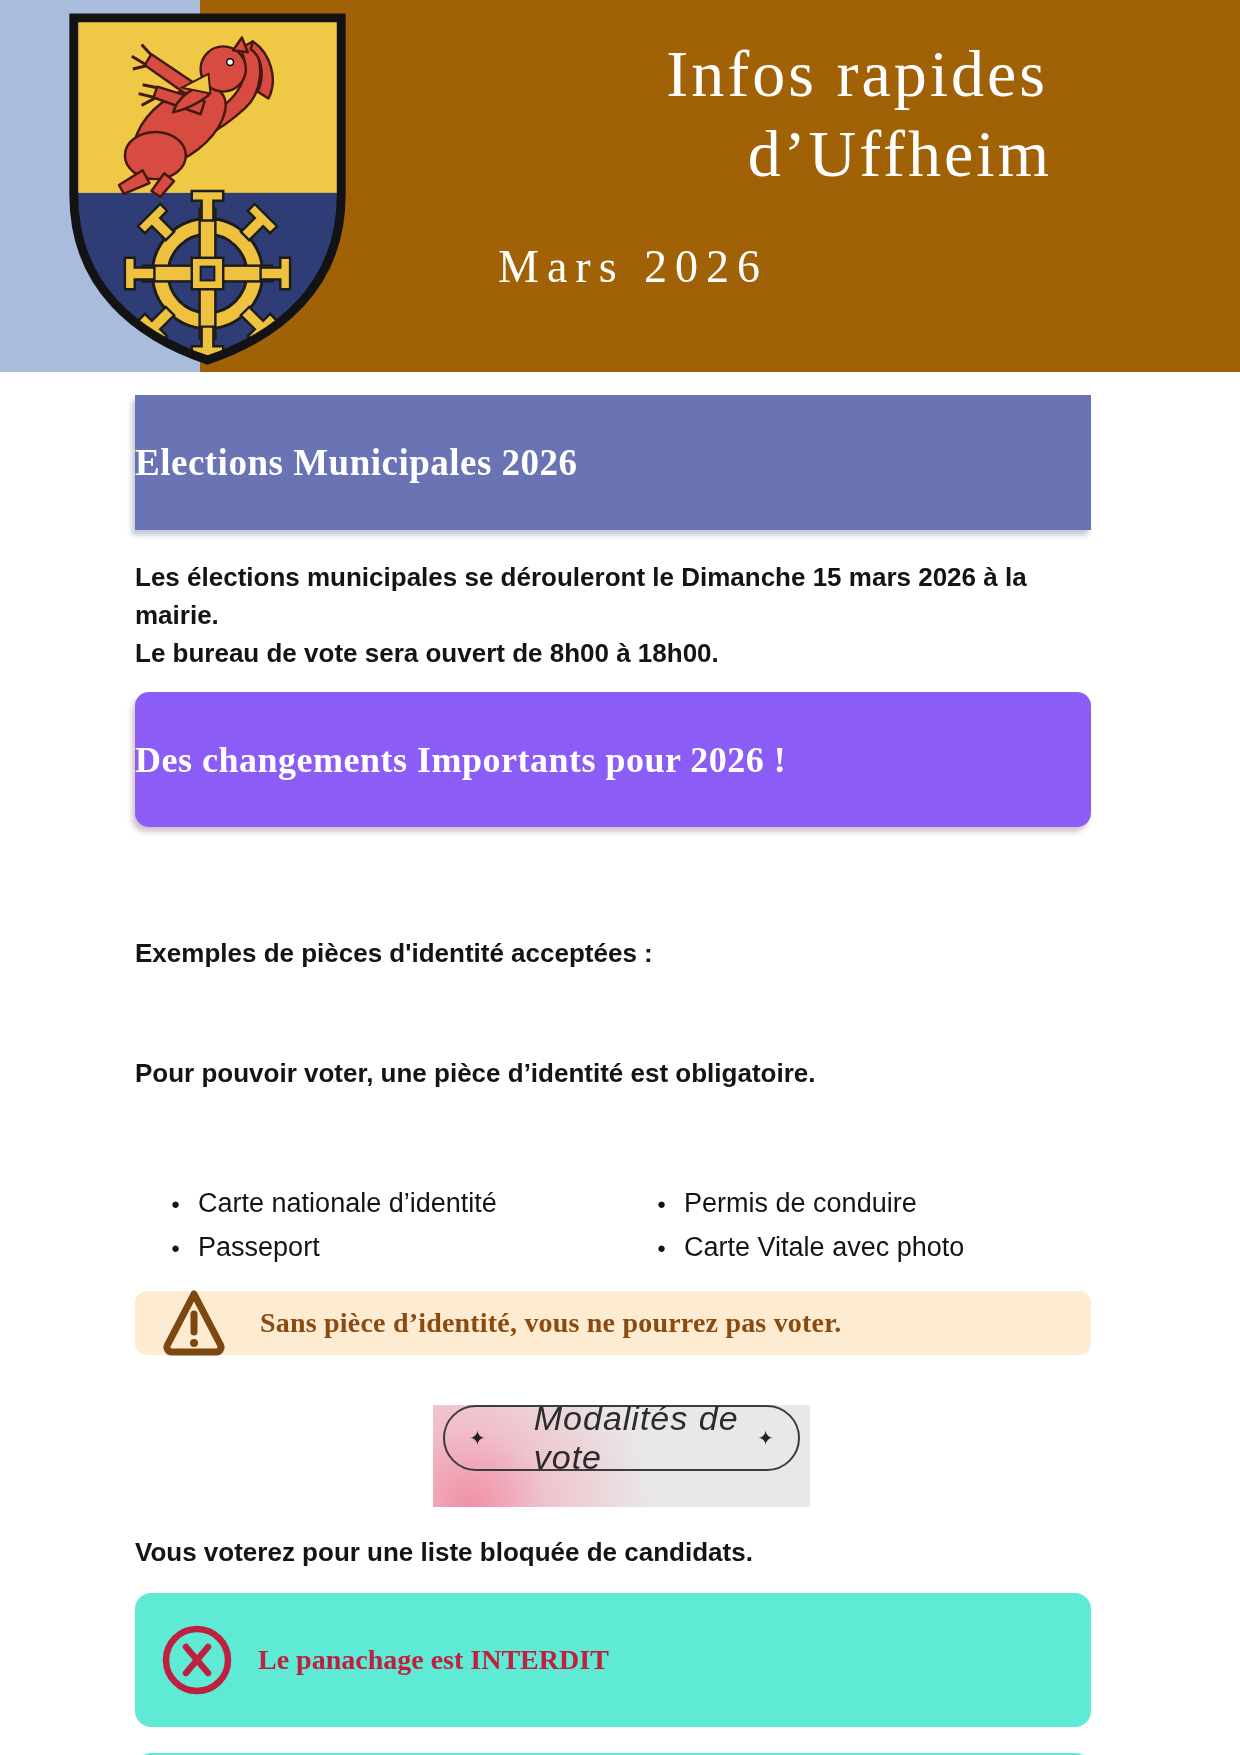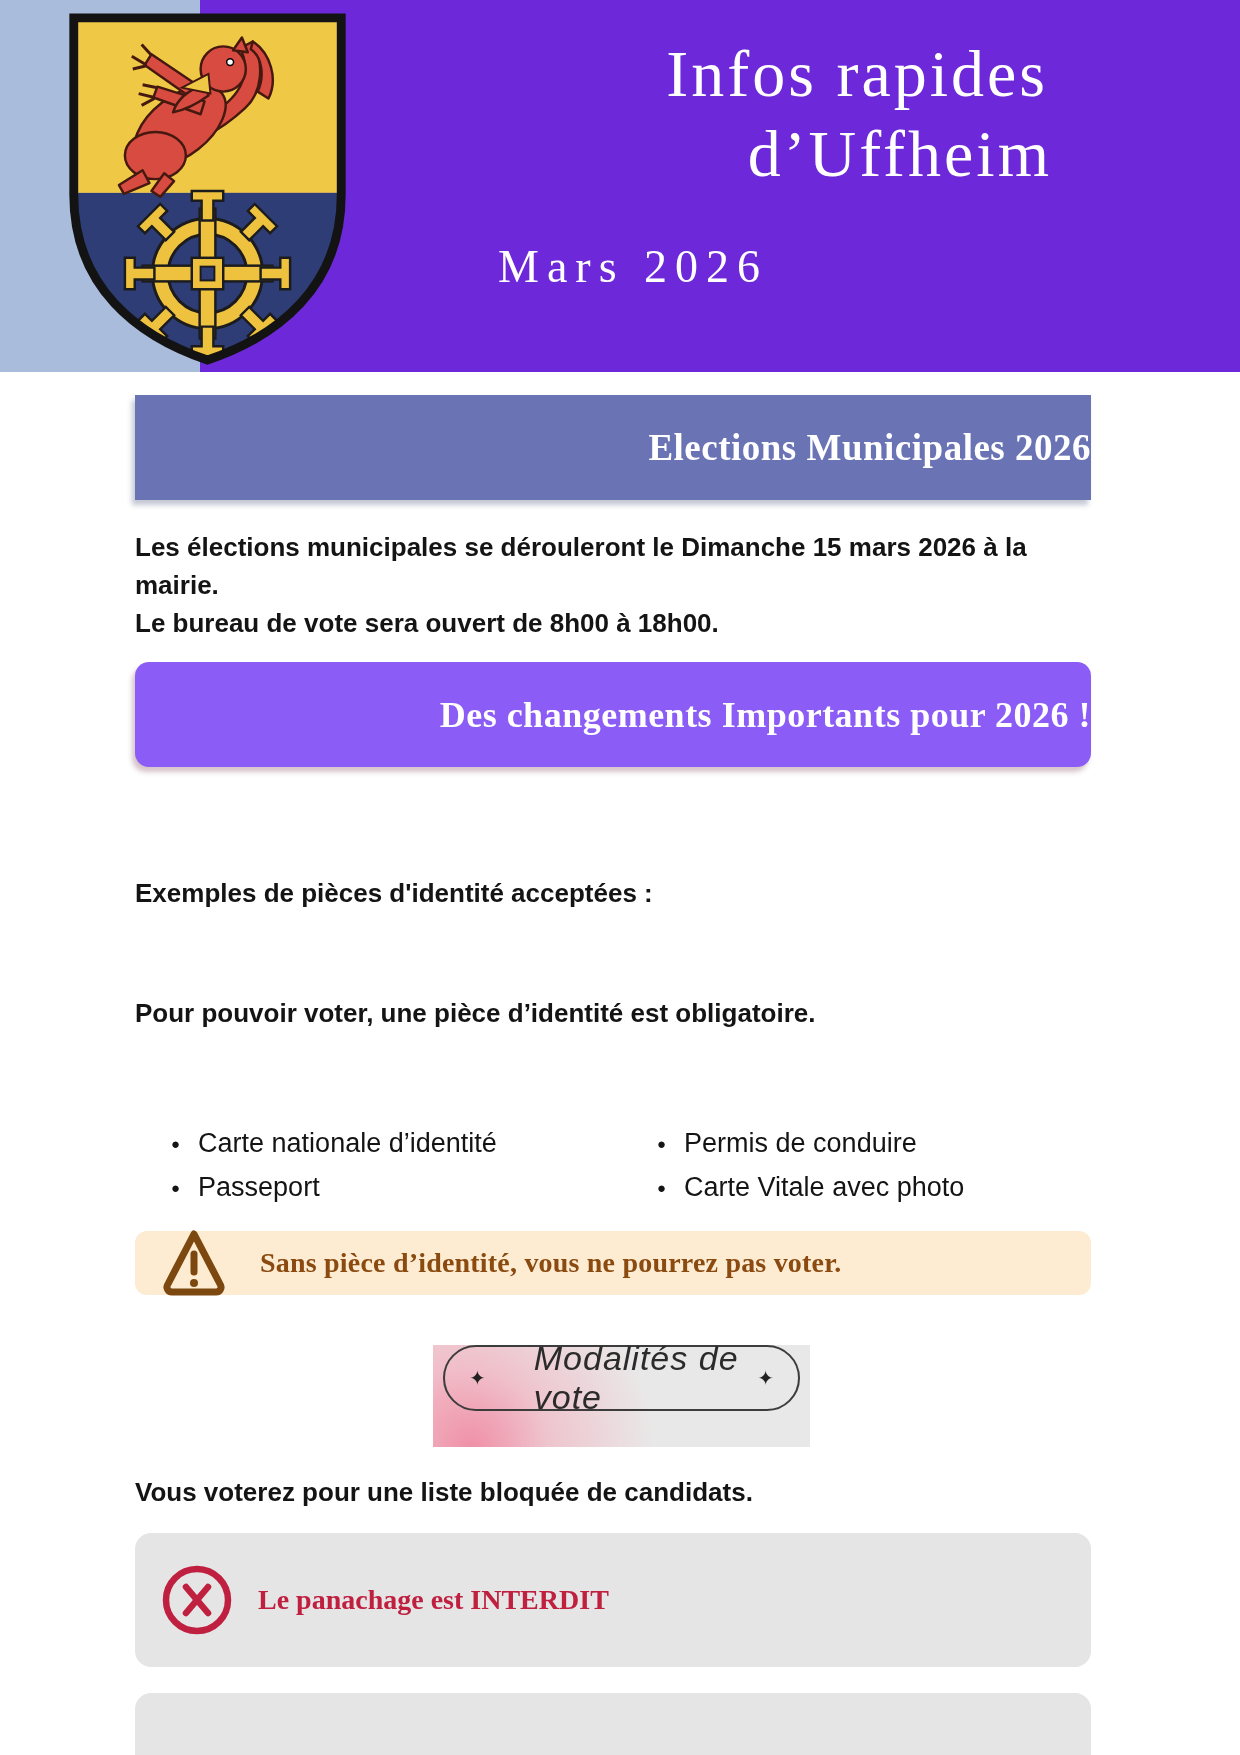--- a/index.html
+++ b/index.html
@@ -1,33 +1,33 @@
 <!DOCTYPE html>
 <html><head>
 <meta charset="utf-8">
 <style>
   html,body{margin:0;padding:0;background:#ffffff;}
   body{width:1240px;height:1755px;position:relative;overflow:hidden;
        font-family:"Liberation Sans",sans-serif;color:#141414;}
 
   
-  .masthead{position:relative;width:1240px;height:372px;background:#6d28d9;}
+  .masthead{position:relative;width:1240px;height:372px;background:#a16207;}
   .masthead-blue{position:absolute;left:0;top:0;width:200px;height:372px;background:#a9bcdc;}
   .crest{position:absolute;left:60px;top:6px;}
   .mast-title1{position:absolute;right:192px;top:36px;
       font-family:cursive;font-size:66px;color:#ffffff;letter-spacing:3px;white-space:nowrap;}
   .mast-title2{position:absolute;right:188px;top:116px;
       font-family:cursive;font-size:66px;color:#ffffff;letter-spacing:3px;white-space:nowrap;}
   .mast-issue{position:absolute;left:498px;top:240px;
       font-family:cursive;font-size:46px;color:#ffffff;letter-spacing:8px;white-space:nowrap;}
 
   
   .content{position:relative;margin-left:135px;width:956px;}
 
-  .banner{height:105px;display:flex;align-items:center;justify-content:flex-end;
+  .banner{height:135px;display:flex;align-items:center;justify-content:flex-start;
           font-family:"Liberation Serif",serif;font-weight:700;color:#ffffff;
           font-size:37px;letter-spacing:.5px;}
   .banner-blue{margin-top:23px;background:#6a73b4;box-shadow:-3px 5px 5px rgba(60,70,110,.30);}
   .banner-red{margin-top:20px;background:#8b5cf6;border-radius:14px;
               font-size:36px;box-shadow:-3px 5px 5px rgba(120,60,75,.30);}
 
   .para{font-size:26px;line-height:38px;font-weight:bold;}
   .p-intro{margin-top:28px;}
   .p-id{margin-top:26px;line-height:40px;white-space:pre-wrap;}
   .p-vote{margin-top:26px;}
@@ -48,21 +48,21 @@
          background:
            radial-gradient(circle at 10% 100%, rgba(240,140,165,.95) 0%, rgba(243,168,184,.55) 22%, rgba(233,232,232,0) 52%),
            radial-gradient(circle at 0% 55%, rgba(245,185,198,.55) 0%, rgba(233,232,232,0) 30%),
            #e9e8e8;}
   .badge-pill{margin:25px 10px 0 10px;height:62px;border:2px solid #3c3c3c;border-radius:40px;
               display:flex;align-items:center;justify-content:space-between;padding:0 24px;}
   .badge-label{font-family:Liberation Sans, sans-serif;font-style:italic;font-size:34px;color:#2b2b2b;
                letter-spacing:1px;margin-left:48px;}
   .sparkle{font-size:20px;color:#222;}
 
-  .rulebox{background:#e5e5e5;border-radius:16px;display:flex;align-items:center;
+  .rulebox{background:#5eead4;border-radius:16px;display:flex;align-items:center;
            box-sizing:border-box;}
   .rulebox .iconwrap{width:72px;margin-left:26px;margin-right:25px;flex:none;display:flex;}
   .rule1{margin-top:22px;padding:12px 20px 12px 0;min-height:134px;}
   .rule2{margin-top:26px;padding:14px 20px 14px 0;min-height:108px;}
   .rule-title{font-family:"Liberation Serif",serif;font-weight:700;font-size:28px;
               line-height:32px;color:#bf2040;}
   .rule-body{font-size:26px;line-height:37px;color:#141414;margin-top:4px;}
 </style>
 </head>
 <body>

